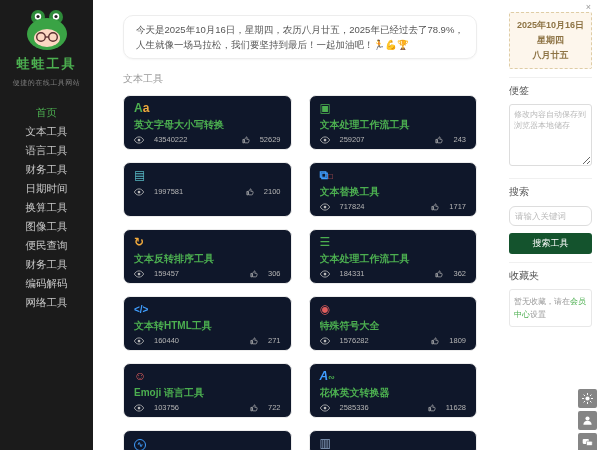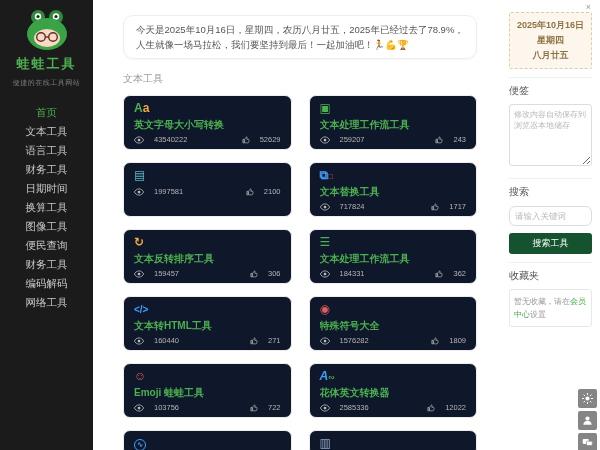--- a/index.html
+++ b/index.html
@@ -278,21 +278,21 @@
               <svg width="8" height="8" viewBox="0 0 14 14">
                 <path d="M1.5 6h2v6h-2zM4.5 12h5.6c.8 0 1.4-.5 1.6-1.2l.8-3.4c.2-.8-.4-1.6-1.3-1.6H8.4l.6-2.6C9.2 2.3 8.5 1.5 7.7 1.7c-.3.1-.6.3-.7.6L4.5 6z" fill="none" stroke="#bbb" stroke-width="1.2"></path>
               </svg>
             </span>
             <span>1809</span>
           </span>
         </div>
       </div>
       <div class="card">
         <span class="tool-icon"><span style="color:#e05d5d">☺</span></span>
-        <div class="card-title">Emoji 蛙蛙工具</div>
+        <div class="card-title">Emoji 语言工具</div>
         <div class="card-stats">
           <span class="stat">
             <span>
               <svg width="10" height="8" viewBox="0 0 16 12">
                 <path d="M8 1C4.5 1 1.6 3.8.6 6c1 2.2 3.9 5 7.4 5s6.4-2.8 7.4-5C14.4 3.8 11.5 1 8 1z" fill="none" stroke="#bbb" stroke-width="1.3"></path>
                 <circle cx="8" cy="6" r="2.2" fill="#bbb"></circle>
               </svg>
             </span>
             <span>103756</span>
           </span>
@@ -318,21 +318,21 @@
               </svg>
             </span>
             <span>2585336</span>
           </span>
           <span class="stat">
             <span>
               <svg width="8" height="8" viewBox="0 0 14 14">
                 <path d="M1.5 6h2v6h-2zM4.5 12h5.6c.8 0 1.4-.5 1.6-1.2l.8-3.4c.2-.8-.4-1.6-1.3-1.6H8.4l.6-2.6C9.2 2.3 8.5 1.5 7.7 1.7c-.3.1-.6.3-.7.6L4.5 6z" fill="none" stroke="#bbb" stroke-width="1.2"></path>
               </svg>
             </span>
-            <span>12022</span>
+            <span>11628</span>
           </span>
         </div>
       </div>
       <div class="card">
         <span class="tool-icon"><span class="circle">∿</span></span>
       </div>
       <div class="card">
         <span class="tool-icon"><span style="color:#8fa8c8">▥</span></span>
       </div>
     </div>

